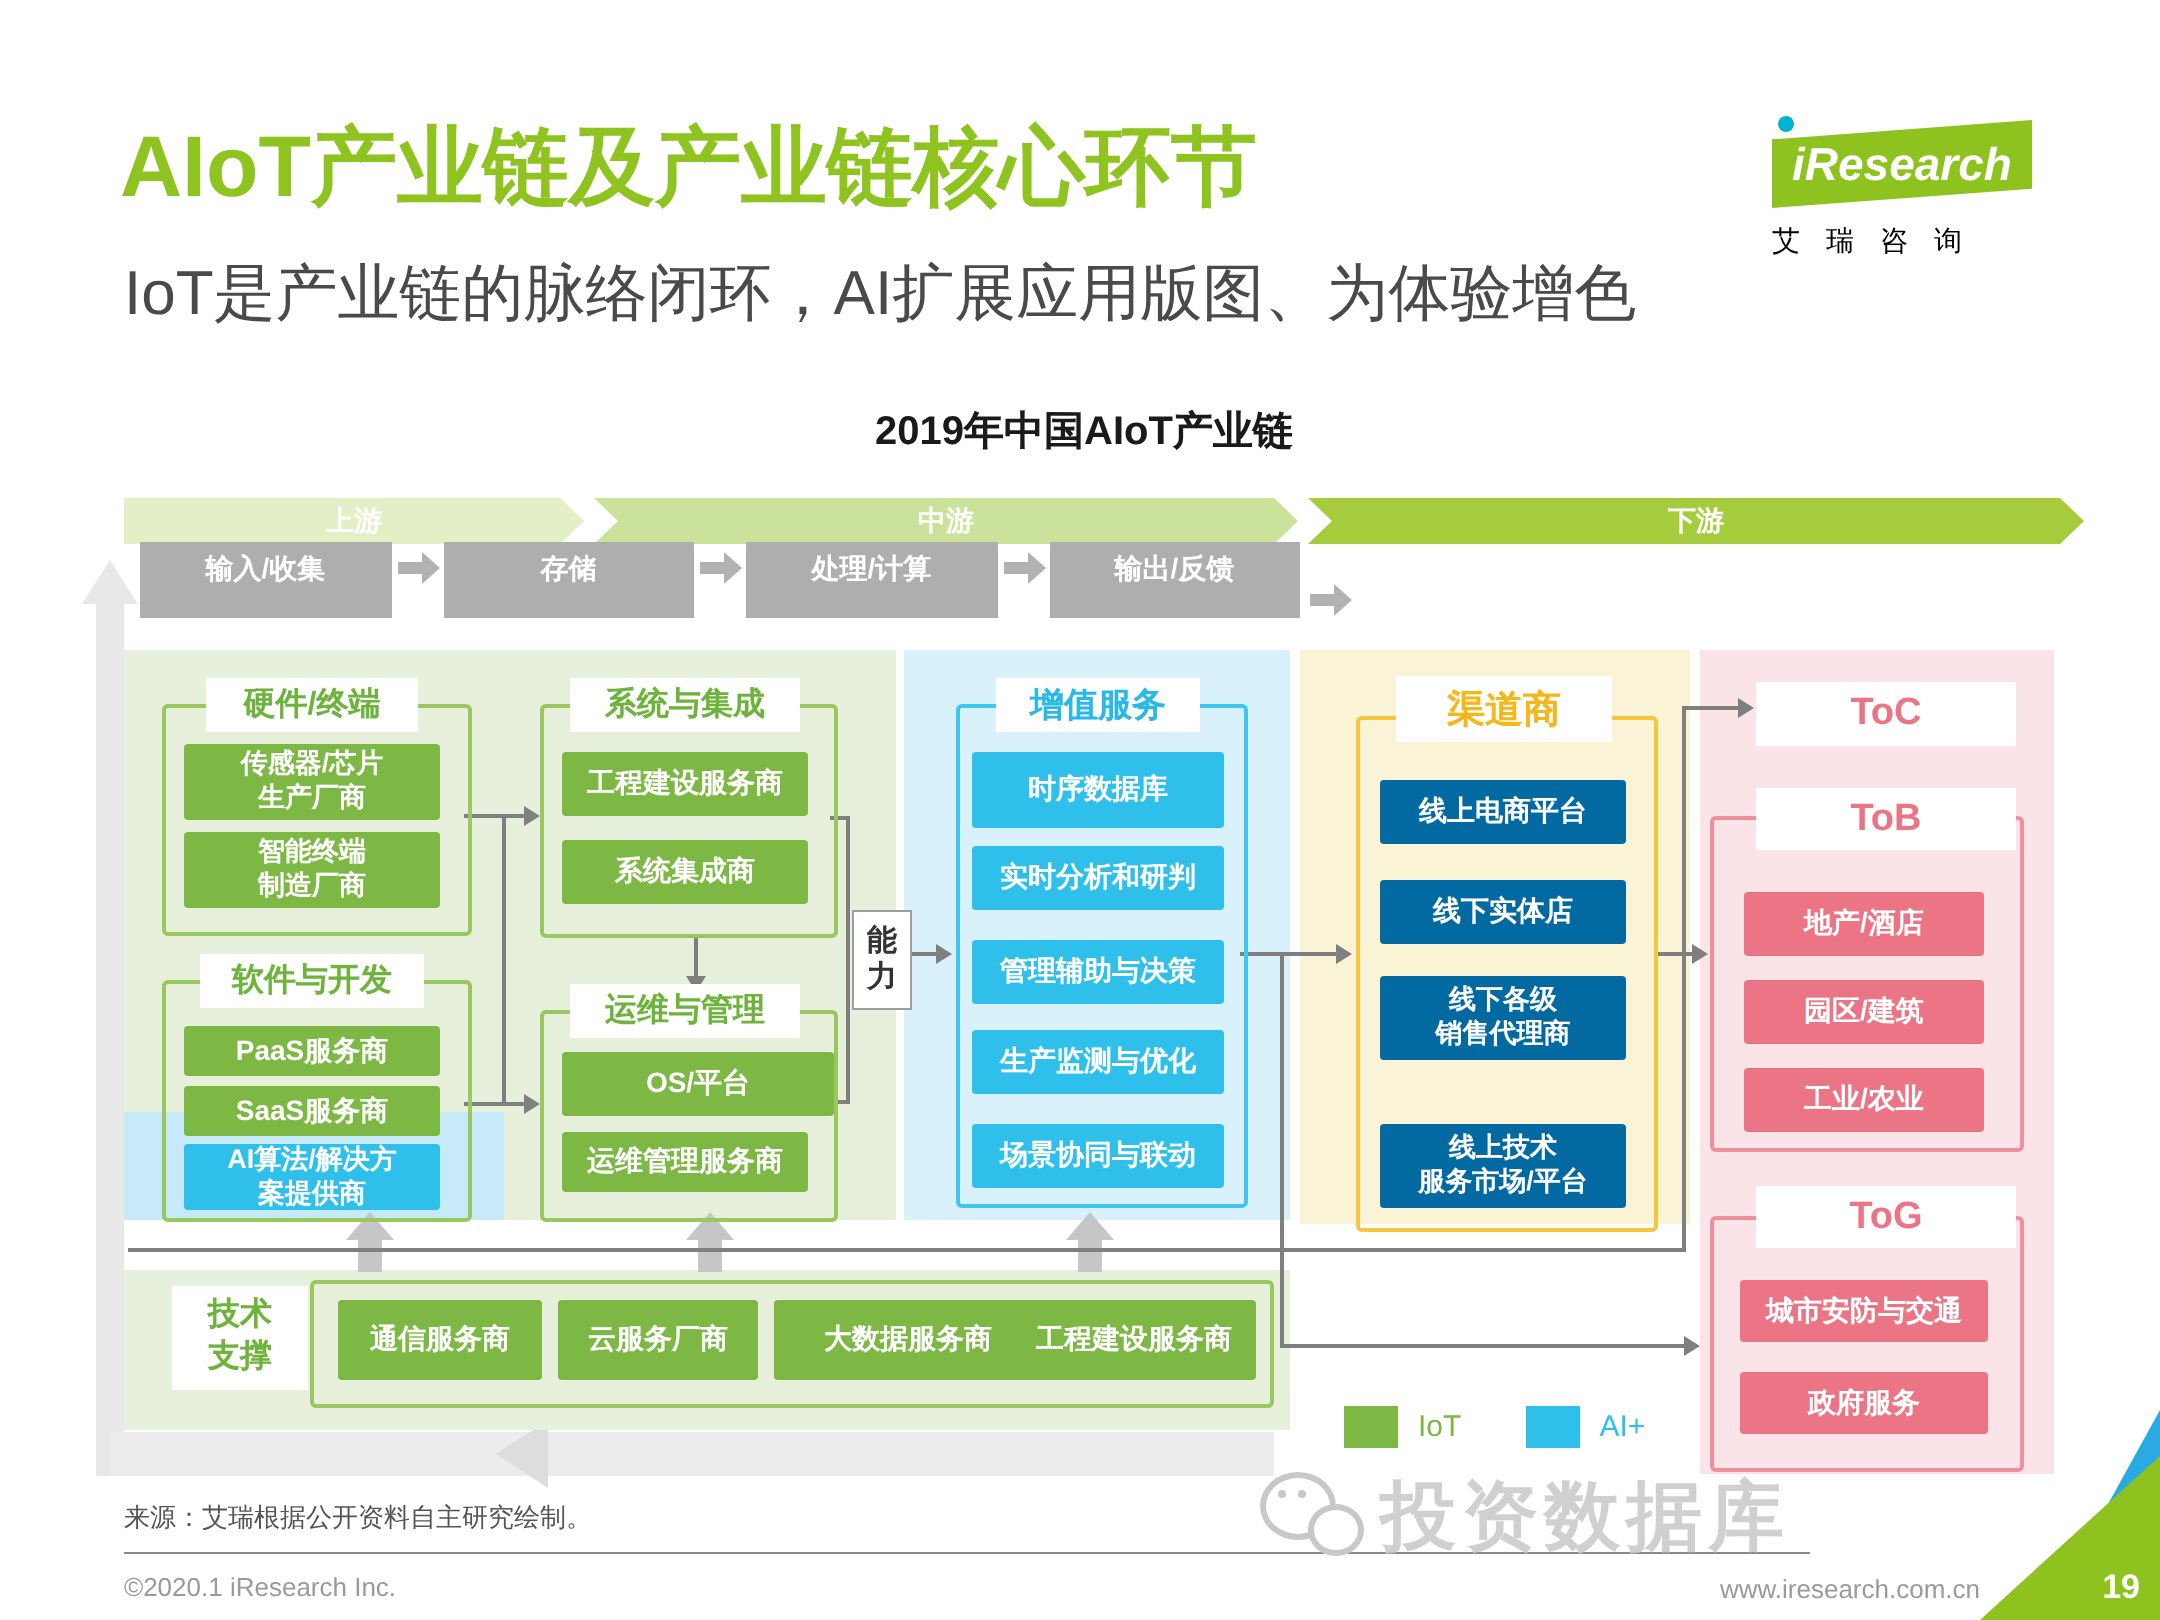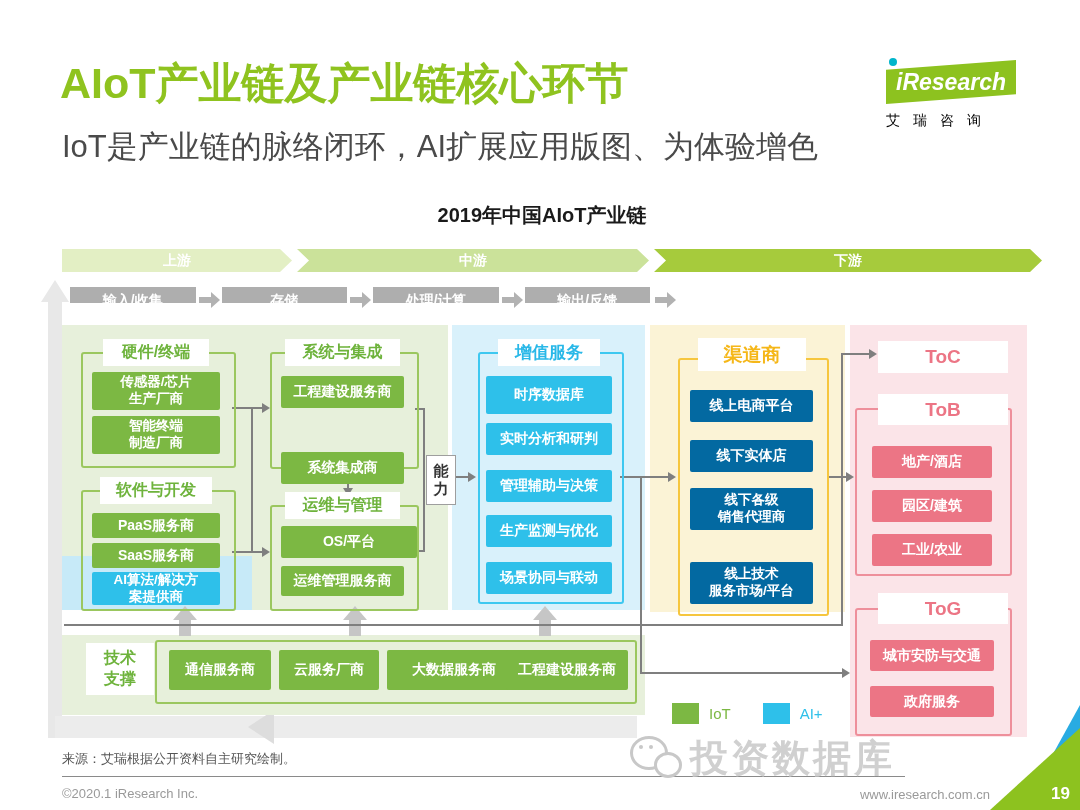--- a/index.html
+++ b/index.html
@@ -24,21 +24,21 @@
          font-weight:bold;text-align:center;}
   .t-green{color:#6EB33C;} .t-blue{color:#29B8E8;} .t-yellow{color:#F5B719;} .t-pink{color:#EC7585;}
   
   .box{position:absolute;z-index:5;color:#fff;font-weight:bold;text-align:center;white-space:pre-line;
        display:flex;align-items:center;justify-content:center;line-height:1.25;font-size:14px;border-radius:2px;}
   .gbox{background:#7CB843;} .bbox{background:#2EC0EA;} .ybox{background:#0369a1;} .pbox{background:#EC7585;}
   
   .chev{position:absolute;top:249px;height:23px;line-height:23px;text-align:center;color:#fff;
         font-weight:bold;font-size:14px;z-index:2;}
   
-  .prow{position:absolute;left:70px;top:287px;width:580px;height:16px;display:flex;z-index:3;}
+  .prow{position:absolute;left:70px;top:271px;width:580px;height:38px;display:flex;z-index:3;}
   .pbx{flex:1;background:#AEAEAE;color:#fff;font-weight:bold;font-size:14px;line-height:26px;text-align:center;}
   .farrow{position:relative;width:26px;height:26px;flex:none;}
   .farrow::before{content:"";position:absolute;left:3px;top:10px;width:12px;height:6px;background:#B2B2B2;}
   .farrow::after{content:"";position:absolute;left:15px;top:5px;width:0;height:0;
                  border-left:9px solid #B2B2B2;border-top:8px solid transparent;border-bottom:8px solid transparent;}
   
   .hline,.vline{position:absolute;background:#7F7F7F;z-index:3;}
   .ah{position:absolute;width:0;height:0;z-index:3;}
   .ah-r{border-left:8px solid #7F7F7F;border-top:5px solid transparent;border-bottom:5px solid transparent;}
   .ah-d{border-top:8px solid #7F7F7F;border-left:5px solid transparent;border-right:5px solid transparent;}
@@ -129,21 +129,21 @@
   <div class="gb gb-green" style="left:81px;top:490px;width:151px;height:117px;"></div>
   <div class="whead t-green" style="left:100px;top:477px;width:112px;height:27px;font-size:16px;">软件与开发</div>
   <div class="box gbox" style="left:92px;top:513px;width:128px;height:25px;">PaaS服务商</div>
   <div class="box gbox" style="left:92px;top:543px;width:128px;height:25px;">SaaS服务商</div>
   <div class="box bbox" style="left:92px;top:572px;width:128px;height:33px;font-size:13.5px;">AI算法/解决方
 案提供商</div>
 
   <div class="gb gb-green" style="left:270px;top:352px;width:145px;height:113px;"></div>
   <div class="whead t-green" style="left:285px;top:339px;width:115px;height:27px;font-size:16px;">系统与集成</div>
   <div class="box gbox" style="left:281px;top:376px;width:123px;height:32px;">工程建设服务商</div>
-  <div class="box gbox" style="left:281px;top:420px;width:123px;height:32px;margin-top:32px;">系统集成商</div>
+  <div class="box gbox" style="left:281px;top:420px;width:123px;height:32px;">系统集成商</div>
 
   <div class="gb gb-green" style="left:270px;top:505px;width:145px;height:102px;"></div>
   <div class="whead t-green" style="left:285px;top:492px;width:115px;height:27px;font-size:16px;">运维与管理</div>
   <div class="box gbox" style="left:281px;top:526px;width:136px;height:32px;">OS/平台</div>
   <div class="box gbox" style="left:281px;top:566px;width:123px;height:30px;">运维管理服务商</div>
 
   <div class="gb gb-blue" style="left:478px;top:352px;width:142px;height:248px;"></div>
   <div class="whead t-blue" style="left:498px;top:339px;width:102px;height:27px;font-size:17px;">增值服务</div>
   <div class="box bbox" style="left:486px;top:376px;width:126px;height:38px;">时序数据库</div>
   <div class="box bbox" style="left:486px;top:423px;width:126px;height:32px;">实时分析和研判</div>

